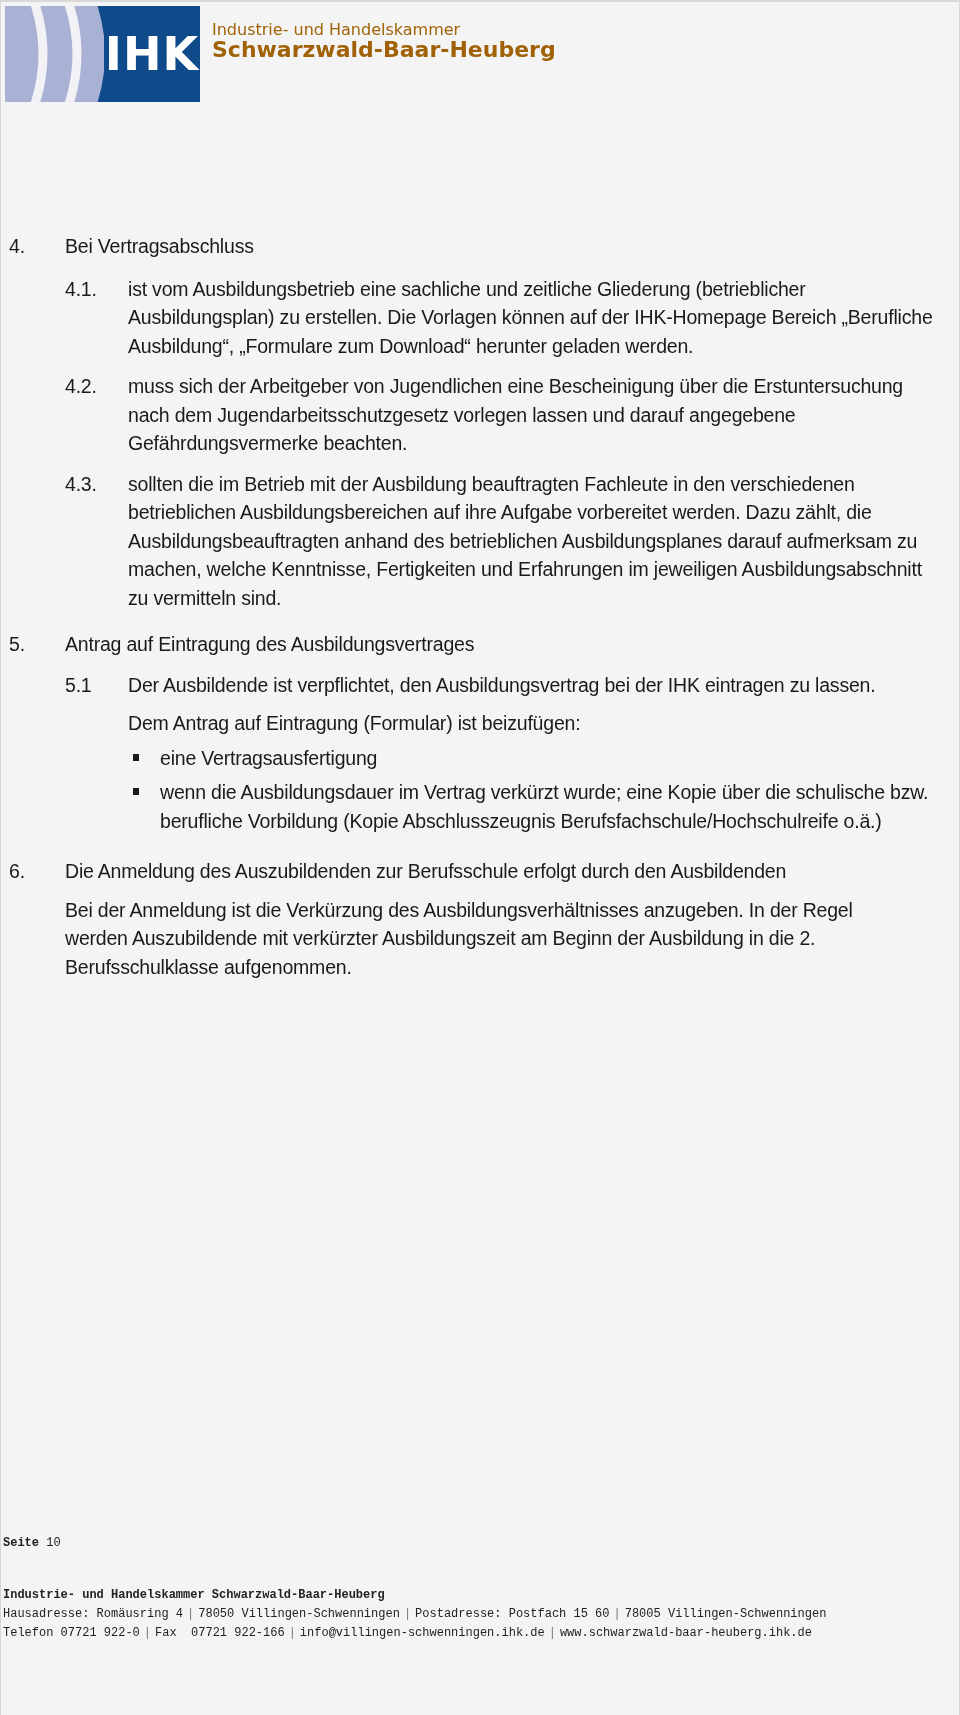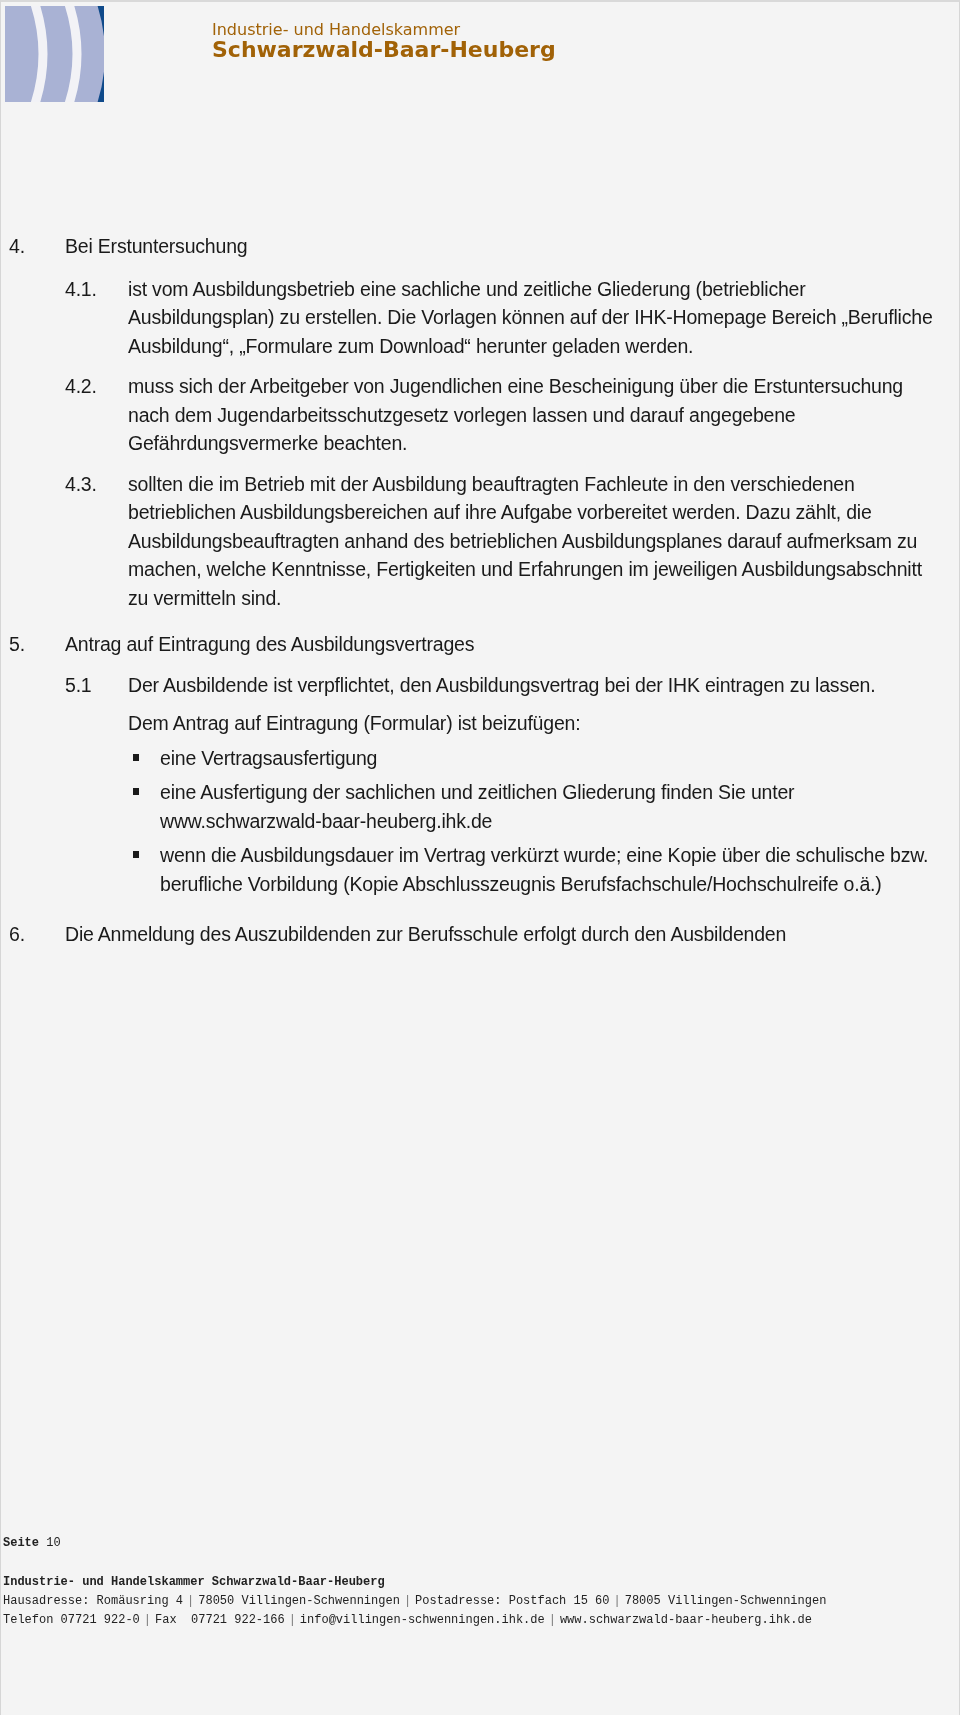--- a/index.html
+++ b/index.html
@@ -109,51 +109,54 @@
     
     .footer {
       position: absolute;
       left: 2px; top: 1534px;
       font-family: Liberation Mono, monospace;
       font-size: 12px;
       color: #222;
     }
     .page-label b { font-weight: bold; }
     .footer-org {
-      margin-top: 23px;
+      margin-top: 36px;
       font-weight: bold;
       line-height: 19px;
     }
     .footer-line { line-height: 19px; white-space: nowrap; }
     .sep { color: #777; padding: 0 4px; }
   </style>
 </head>
 <body>
 
 <div class="page">
 
   <div class="logo">
     <div class="logo-left">
       <svg width="99" height="96" viewBox="0 0 99 96">
         <path d="M30 -2 Q46 48 30 98" stroke="#f2f2f6" stroke-width="9" fill="none"></path>
         <path d="M64 -2 Q80 48 64 98" stroke="#f2f2f6" stroke-width="9" fill="none"></path>
         <path d="M92 -2 Q108 48 92 98 L99 98 L99 -2 Z" fill="#0f4a8a"></path>
       </svg>
     </div>
+    <div class="logo-right">
+      <span class="logo-ihk">IHK</span>
+    </div>
   </div>
   <div class="org-name">
     <div class="org-line1">Industrie- und Handelskammer</div>
     <div class="org-line2">Schwarzwald-Baar-Heuberg</div>
   </div>
 
   <div class="content">
 
     <div class="sec-head">
       <span class="sec-num">4.</span>
-      <span class="sec-title">Bei Erstuntersuchung</span>
+      <span class="sec-title">Bei Vertragsabschluss</span>
     </div>
     <div class="sub" style="margin-top:14px">
       <span class="sub-num">4.1.</span>
       <span class="sub-text">ist vom Ausbildungsbetrieb eine sachliche und zeitliche Gliederung (betrieblicher Ausbildungsplan) zu erstellen. Die Vorlagen können auf der IHK-Homepage Bereich „Berufliche Ausbildung“, „Formulare zum Download“ herunter geladen werden.</span>
     </div>
     <div class="sub">
       <span class="sub-num">4.2.</span>
       <span class="sub-text">muss sich der Arbeitgeber von Jugendlichen eine Bescheinigung über die Erstuntersuchung nach dem Jugendarbeitsschutzgesetz vorlegen lassen und darauf angegebene Gefährdungsvermerke beachten.</span>
     </div>
     <div class="sub">
@@ -170,32 +173,29 @@
       <span class="sub-text">Der Ausbildende ist verpflichtet, den Ausbildungsvertrag bei der IHK eintragen zu lassen.</span>
     </div>
     <div class="para">Dem Antrag auf Eintragung (Formular) ist beizufügen:</div>
     <div class="bullets">
       <div class="bullet">
         <span class="bullet-mark"></span>
         <span class="bullet-text">eine Vertragsausfertigung</span>
       </div>
       <div class="bullet">
         <span class="bullet-mark"></span>
-        <span class="bullet-text">eine Ausfertigung der sachlichen und zeitlichen Gliederung finden Sie unter www.schwarzwald-baar-heuberg.ihk.de</span>
-      </div>
-      <div class="bullet">
-        <span class="bullet-mark"></span>
         <span class="bullet-text">wenn die Ausbildungsdauer im Vertrag verkürzt wurde; eine Kopie über die schulische bzw. berufliche Vorbildung (Kopie Abschlusszeugnis Berufsfachschule/Hochschulreife o.ä.)</span>
       </div>
     </div>
 
     <div class="sec-head" style="margin-top:22px">
       <span class="sec-num">6.</span>
       <span class="sec-title">Die Anmeldung des Auszubildenden zur Berufsschule erfolgt durch den Ausbildenden</span>
     </div>
+    <div class="para6">Bei der Anmeldung ist die Verkürzung des Ausbildungsverhältnisses anzugeben. In der Regel werden Auszubildende mit verkürzter Ausbildungszeit am Beginn der Ausbildung in die 2. Berufsschulklasse aufgenommen.</div>
   </div>
 
   <div class="footer">
     <div class="page-label">
       <b>Seite</b>
       <span>10</span>
     </div>
     <div class="footer-org">Industrie- und Handelskammer Schwarzwald-Baar-Heuberg</div>
     <div class="footer-line">
       <span>Hausadresse: Romäusring 4</span><span class="sep">|</span><span>78050 Villingen-Schwenningen</span><span class="sep">|</span><span>Postadresse: Postfach 15 60</span><span class="sep">|</span><span>78005 Villingen-Schwenningen</span>

